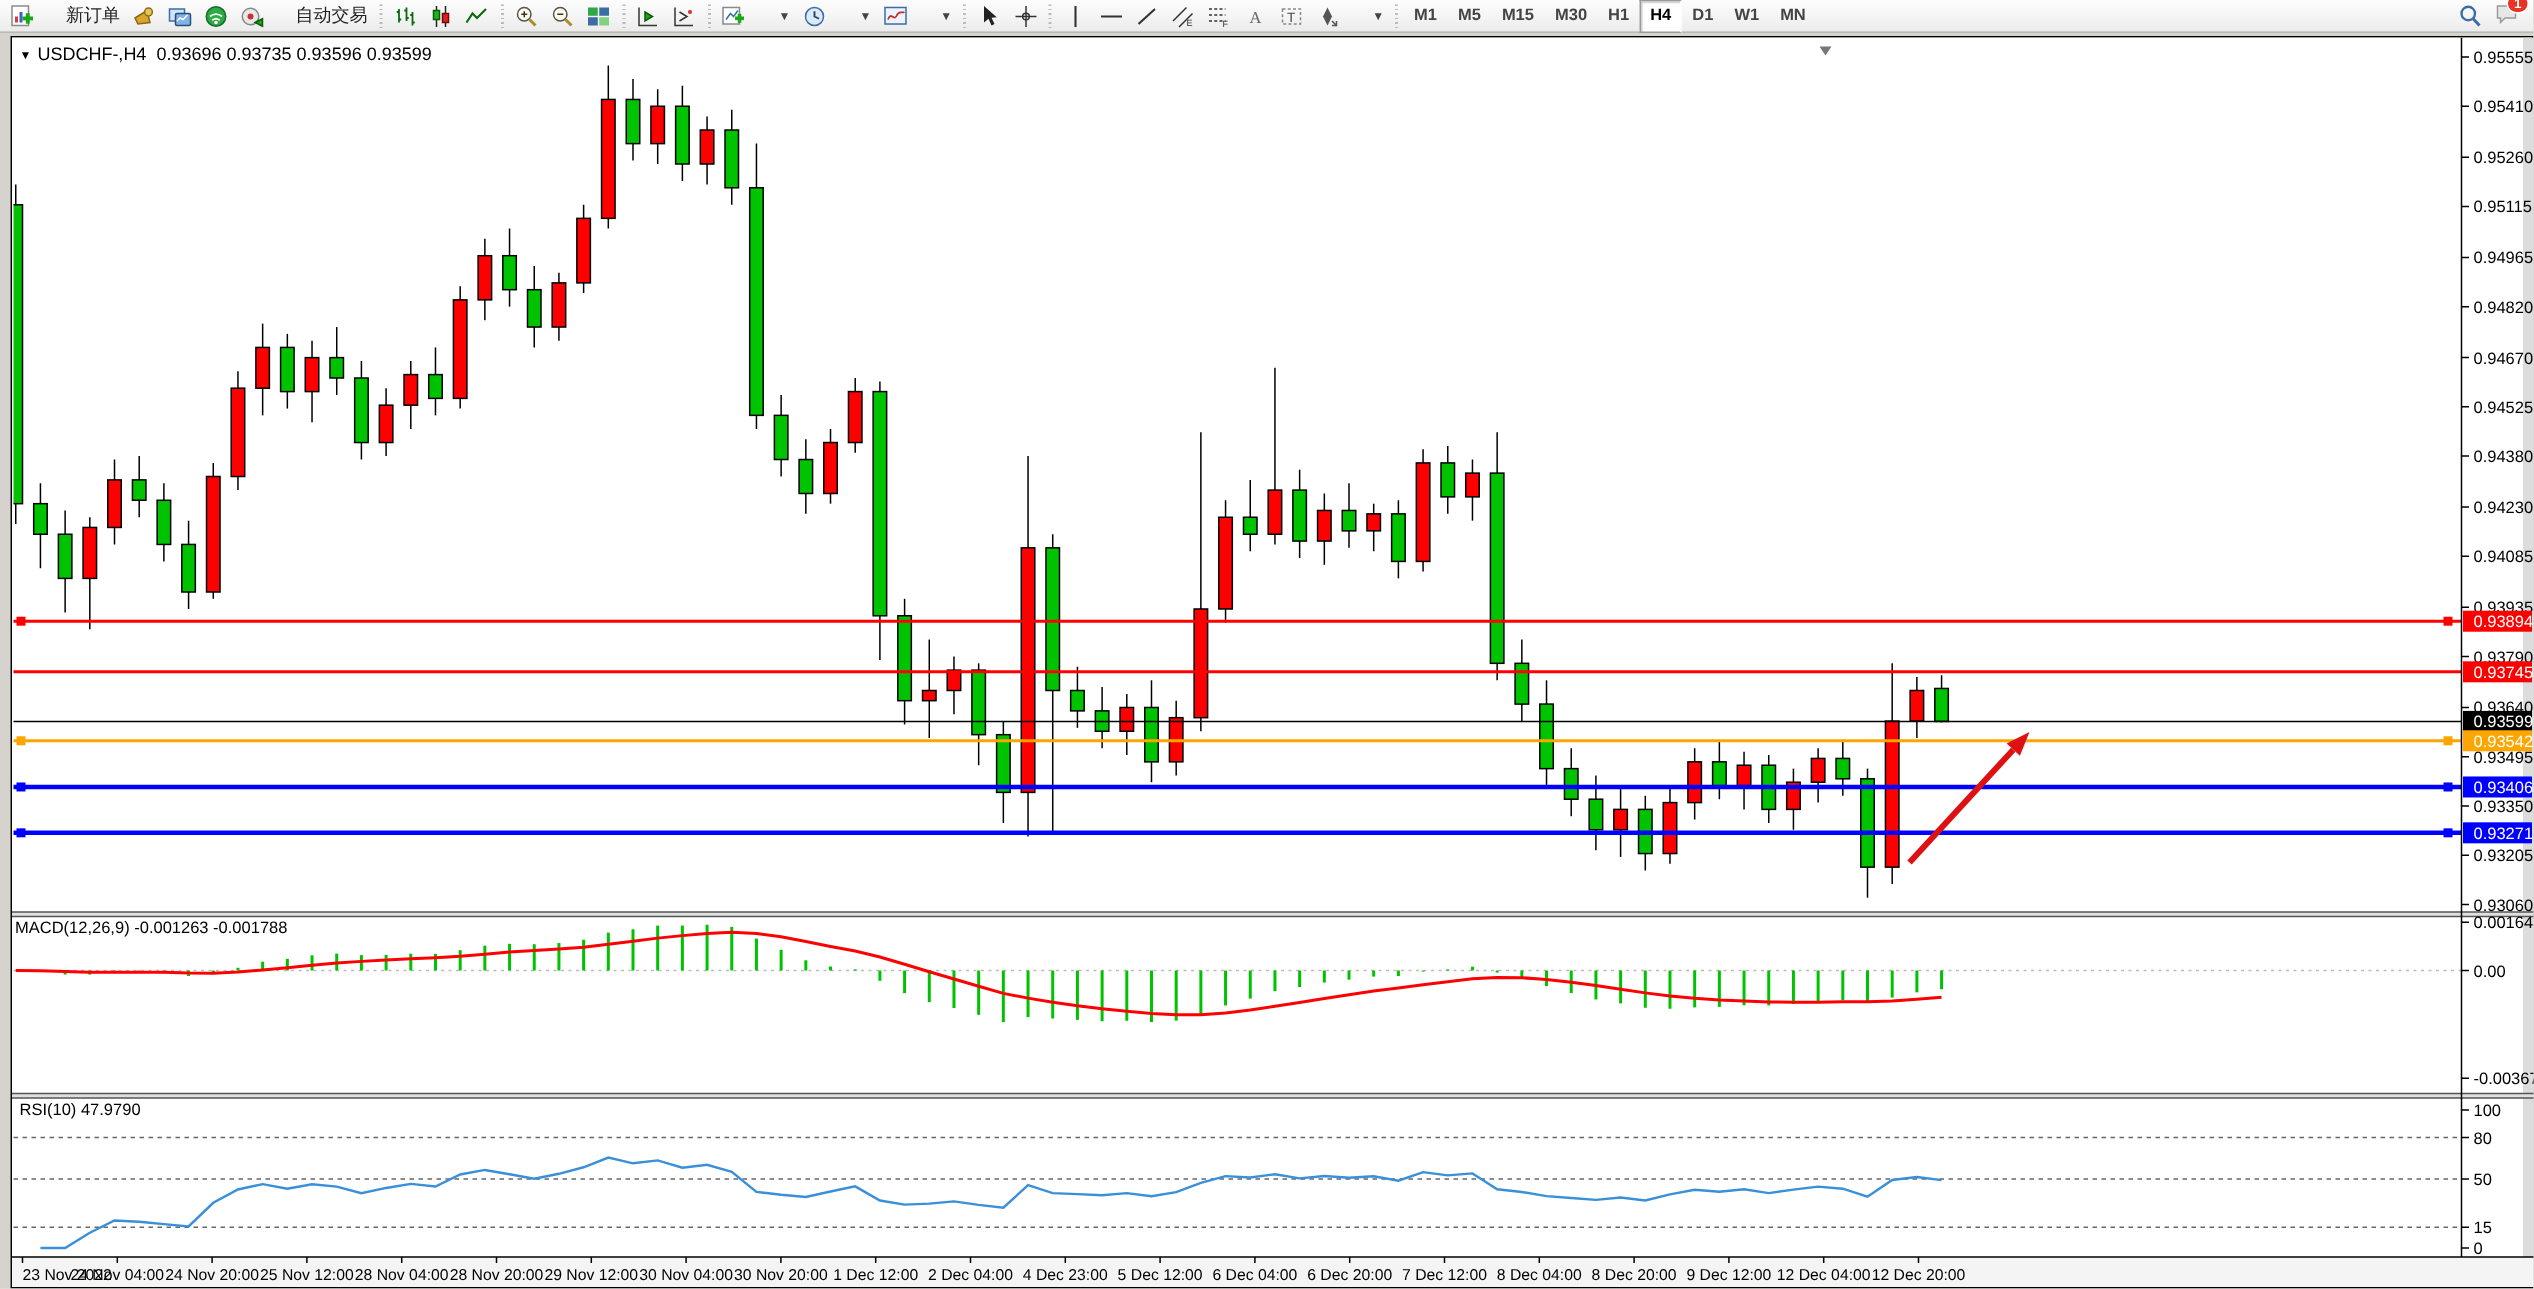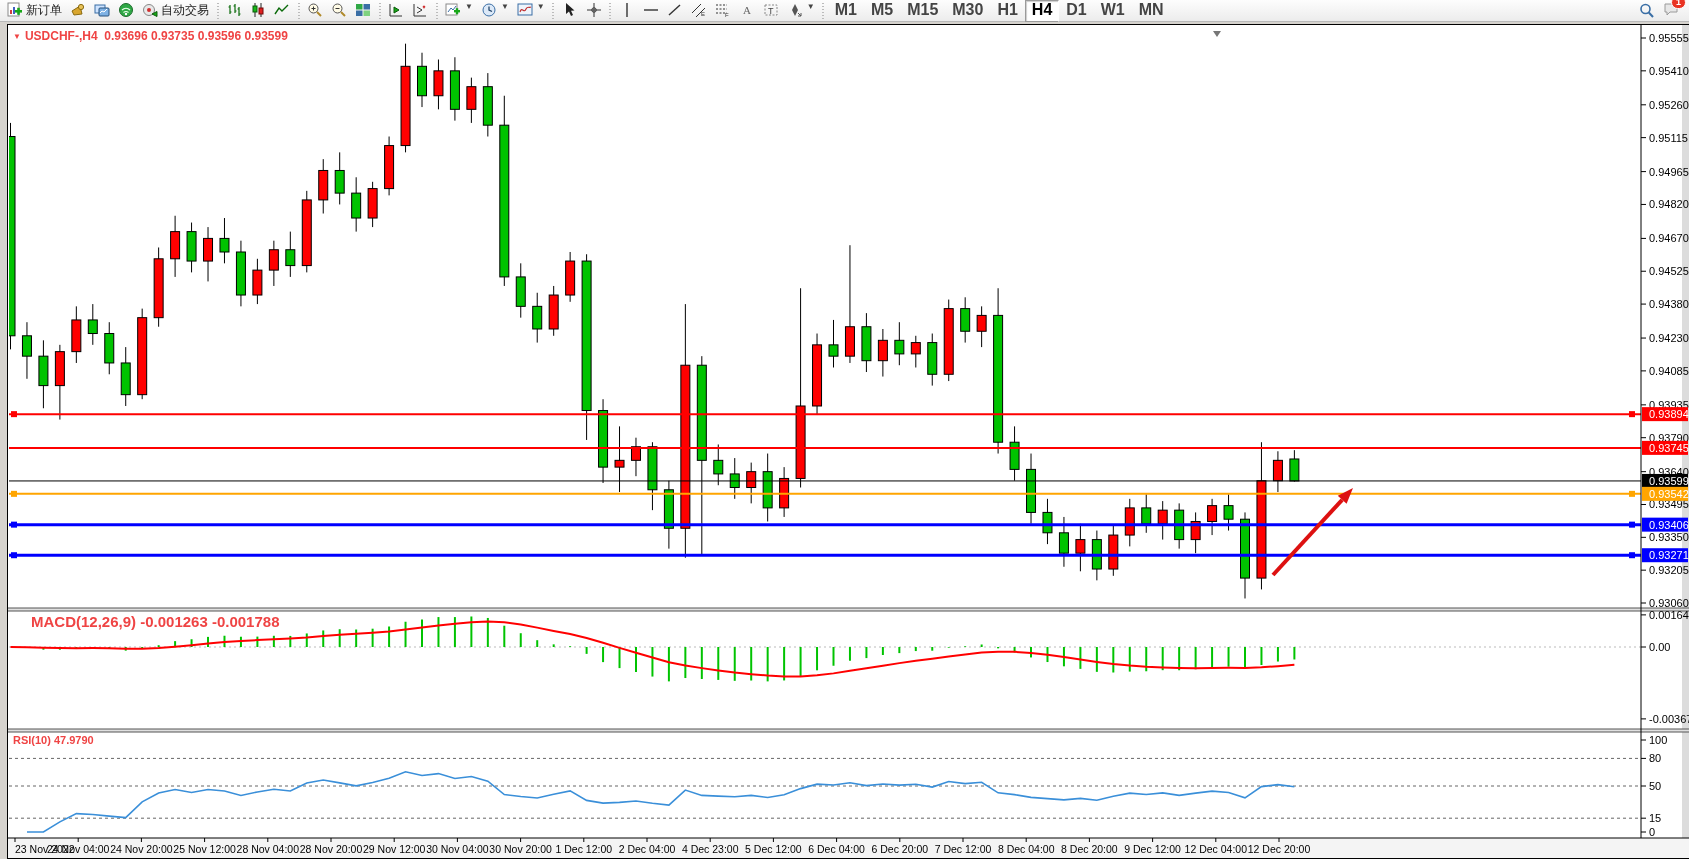--- a/index.html
+++ b/index.html
@@ -2,38 +2,38 @@
 <html><head>
 <meta charset="utf-8">
 <style>
   html,body{margin:0;padding:0;background:#d6d3ce;overflow:hidden;
     font-family:"Liberation Sans","DejaVu Sans",sans-serif;}
   #stage{position:relative;width:1689px;height:859px;background:#d6d3ce;}
   
   #toolbar{position:absolute;left:0;top:0;width:1689px;height:22px;
     background:linear-gradient(#fdfdfd,#ececec);border-bottom:1px solid #b9b9b9;
     display:flex;align-items:center;padding-left:3px;box-sizing:border-box;font-size:12px;color:#222;}
-  .tbtn{display:flex;gap:3px;padding:1px 4px;border-radius:2px;height:18px;cursor:default;}
+  .tbtn{display:flex;align-items:center;gap:21px;padding:1px 4px;border-radius:2px;height:18px;cursor:default;}
   .sep{width:5px;height:16px;margin:0 2px;
     background:repeating-linear-gradient(#bbb 0 1px,transparent 1px 3px);
     background-size:2px 100%;background-repeat:no-repeat;background-position:center;}
   .icon{width:16px;height:16px;display:inline-block;}
   .dd{font-size:8px;color:#444;margin-left:1px;}
-  .tf{font-size:16px;font-weight:bold;color:#444;padding:2px 6px;height:16px;line-height:14px;border:1px solid transparent;}
+  .tf{font-size:11px;font-weight:bold;color:#444;padding:2px 6px;height:16px;line-height:14px;border:1px solid transparent;}
   .tf.active{background:#fff;border:1px solid #9a9a9a;border-right-color:#fff;box-shadow:inset 1px 1px 1px #ccc;color:#000;}
   #tb-right{margin-left:auto;display:flex;align-items:center;gap:8px;padding-right:10px;}
   .badge{position:absolute;top:-5px;right:-7px;background:#e93323;color:#fff;font-size:9px;
     font-weight:bold;border-radius:8px;padding:0 4px;line-height:11px;border:1px solid #fff;}
   
   #chartwin{position:absolute;left:7px;top:24px;width:1682px;height:835px;background:#fff;border:1px solid #000;box-sizing:border-box;}
   #chartsvg{position:absolute;left:0;top:0;}
-  .overlay{position:absolute;color:#ef4444;white-space:nowrap;pointer-events:none;font-weight:bold;}
+  .overlay{position:absolute;color:#000000;white-space:nowrap;pointer-events:none;}
   #chart-title{left:5px;top:4px;font-size:12px;}
   #chart-title .tri{font-size:8px;vertical-align:1px;margin-right:4px;}
-  #macd-label{left:23px;top:588px;font-size:15px;}
+  #macd-label{left:2px;top:588px;font-size:11px;}
   #rsi-label{left:5px;top:709px;font-size:11px;}
 </style>
 </head>
 <body>
 
 <div id="stage">
 
   <div id="toolbar">
     <div class="tbtn">
       <svg class="icon" viewBox="0 0 16 16">

